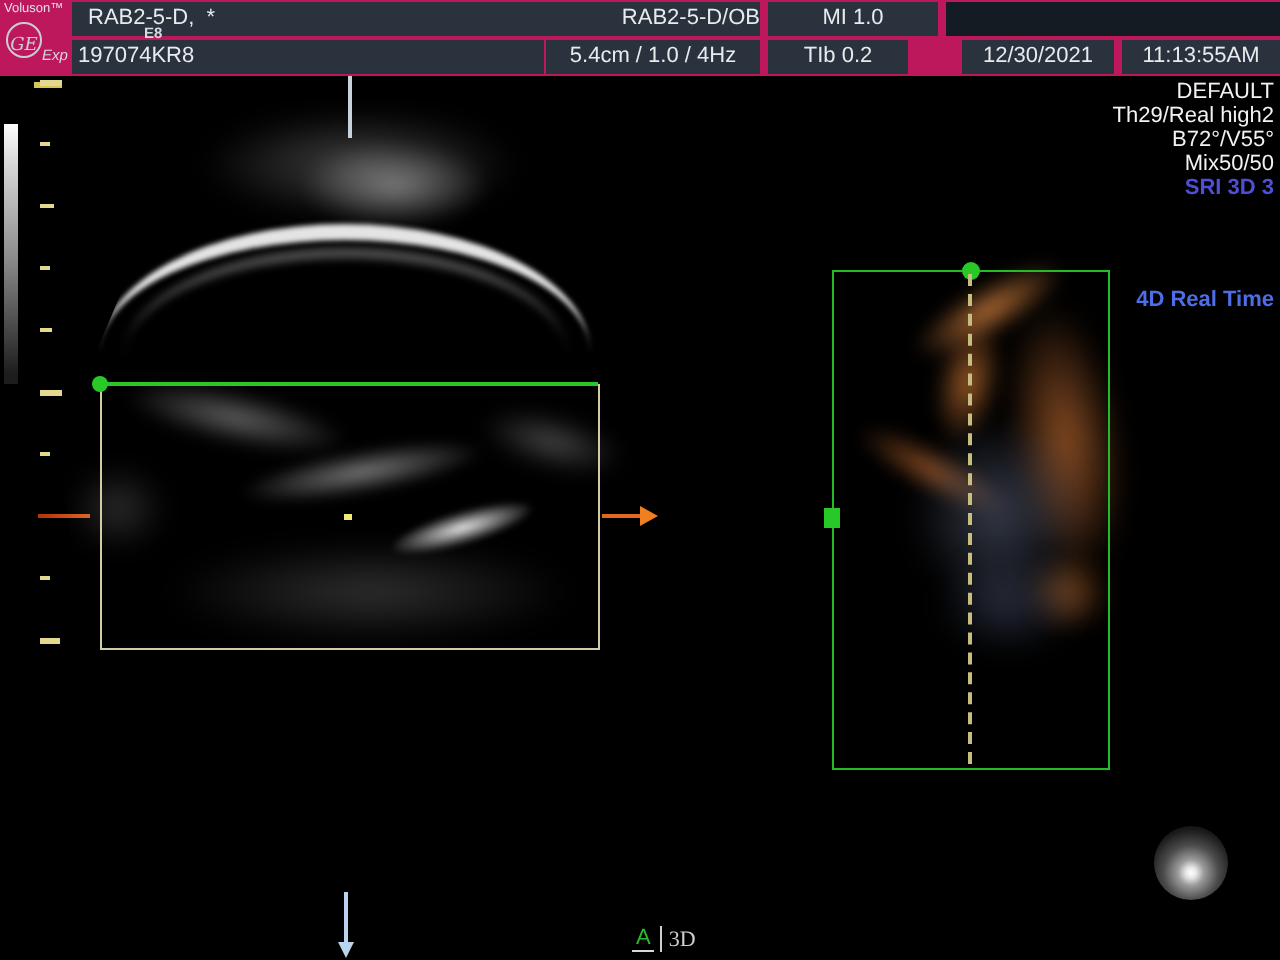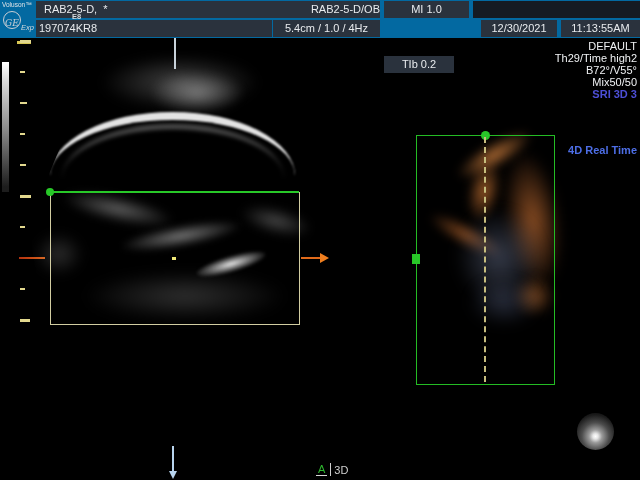--- a/index.html
+++ b/index.html
@@ -1,29 +1,29 @@
 <!DOCTYPE html>
 <html><head>
 <meta charset="utf-8">
 <style>
   html,body{margin:0;padding:0;background:#000;}
   #screen{position:relative;width:640px;height:480px;background:#000;overflow:hidden;
           font-family:"Liberation Sans",sans-serif;color:#e6e9ec;}
 
   
-  #header{position:absolute;left:0;top:0;width:640px;height:38px;background:#0369a1;}
+  #header{position:absolute;left:0;top:0;width:640px;height:38px;background:#be185d;}
   .hcell{position:absolute;height:17px;background:#2a323d;color:#e8ebee;font-size:11px;
          line-height:17px;white-space:pre;overflow:hidden;}
   #c-transducer{left:36px;top:1px;width:233px;padding-left:8px;}
   #c-app{left:273px;top:1px;width:107px;text-align:right;}
   #c-mi{left:384px;top:1px;width:85px;text-align:center;}
   #c-fill1{left:473px;top:1px;width:167px;background:#151b23;}
   #c-id{left:36px;top:20px;width:233px;padding-left:3px;}
   #c-acq{left:273px;top:20px;width:107px;text-align:center;}
-  #c-ti{left:384px;top:20px;width:70px;text-align:center;margin-top:36px;}
+  #c-ti{left:384px;top:20px;width:70px;text-align:center;}
   #c-date{left:481px;top:20px;width:76px;text-align:center;}
   #c-time{left:561px;top:20px;width:79px;text-align:center;}
 
   
   #logo{position:absolute;left:0;top:0;width:36px;height:46px;}
   #brand{position:absolute;left:2px;top:1px;font-size:6.5px;color:#dfe3e7;white-space:nowrap;}
   #ge-circle{position:absolute;left:3px;top:11px;width:16px;height:16px;border:1.5px solid #c9ced4;
              border-radius:50%;text-align:center;}
   #ge-circle span{font-family:"DejaVu Serif",serif;font-style:italic;font-size:9px;line-height:16px;color:#c9ced4;}
   #model{position:absolute;left:24px;top:12px;font-size:7.5px;font-weight:bold;color:#d5dade;padding-left:48px;}
@@ -100,21 +100,21 @@
       background:radial-gradient(rgba(190,110,50,.6),transparent 70%);filter:blur(5px);}
   #v6{left:455px;top:208px;width:88px;height:98px;
       background:radial-gradient(rgba(120,132,165,.45),transparent 70%);filter:blur(7px);}
   #v7{left:468px;top:278px;width:72px;height:48px;
       background:radial-gradient(rgba(100,112,148,.4),transparent 70%);filter:blur(7px);}
 
   
   #plane-label{position:absolute;left:316px;top:463px;display:flex;align-items:flex-end;font-size:11px;}
   #plane-letter{color:#2eb82e;border-bottom:1px solid #d8d8d8;padding:0 2px;}
   #plane-sep{width:1px;height:13px;background:#cfcfcf;margin:0 3px;}
-  #plane-mode{color:#cfcfcf;}
+  #plane-mode{color:#cfcfcf;font-family:Liberation Serif, serif;}
 
   
   #ball{position:absolute;left:577px;top:413px;width:37px;height:37px;border-radius:50%;
         background:radial-gradient(circle at 50% 63%, #ffffff 0%, #e6e6e6 9%, #9a9a9a 22%, #4c4c4c 46%, #1b1b1b 72%, #000 100%);}
 </style>
 </head>
 <body>
 
 <div id="screen">
 
@@ -133,21 +133,21 @@
   <div id="logo">
     <div id="brand">Voluson™</div>
     <div id="ge-circle"><span>GE</span></div>
     <div id="model">E8</div>
     <div id="tier">Exp</div>
     <div id="logo-dash"></div>
   </div>
 
   <div id="settings">
     <div class="set-white">DEFAULT</div>
-    <div class="set-white">Th29/Time high2</div>
+    <div class="set-white">Th29/Real high2</div>
     <div class="set-white">B72°/V55°</div>
     <div class="set-white">Mix50/50</div>
     <div class="set-sri">SRI 3D 3</div>
     <div class="set-4d">4D Real Time</div>
   </div>
 
   <div id="graybar"></div>
   <div class="tick" style="top:40px;width:11px;height:3px;"></div>
   <div class="tick" style="top:71px;width:5px;height:2px;"></div>
   <div class="tick" style="top:102px;width:7px;height:2px;"></div>

